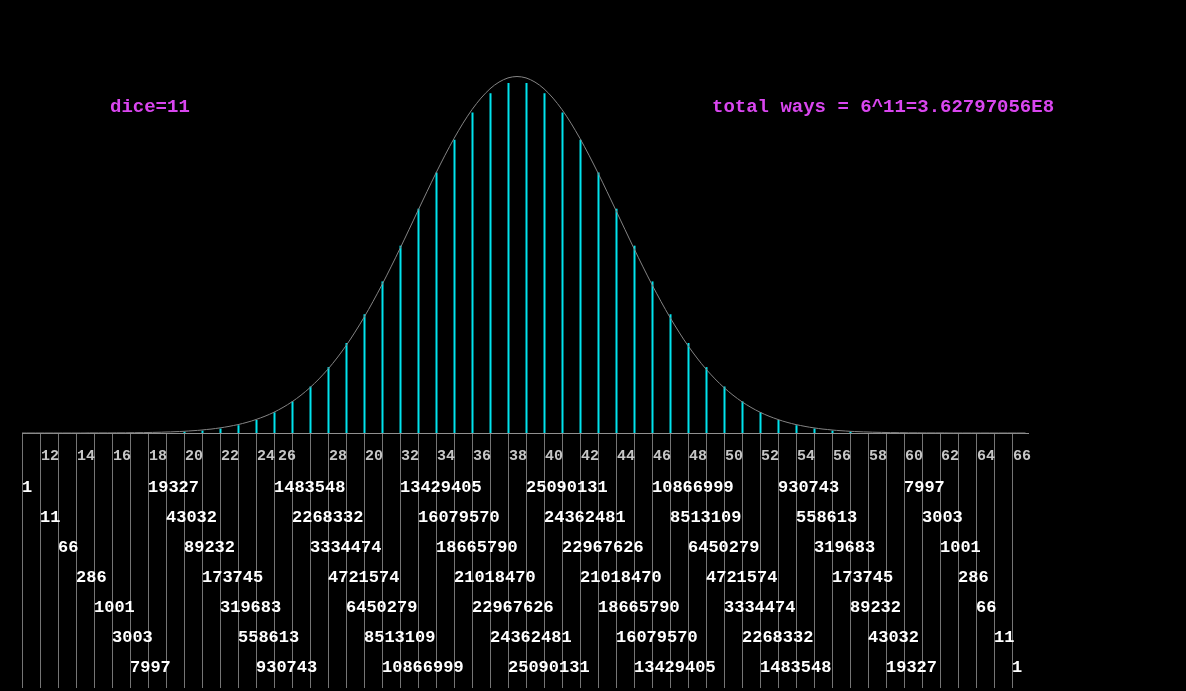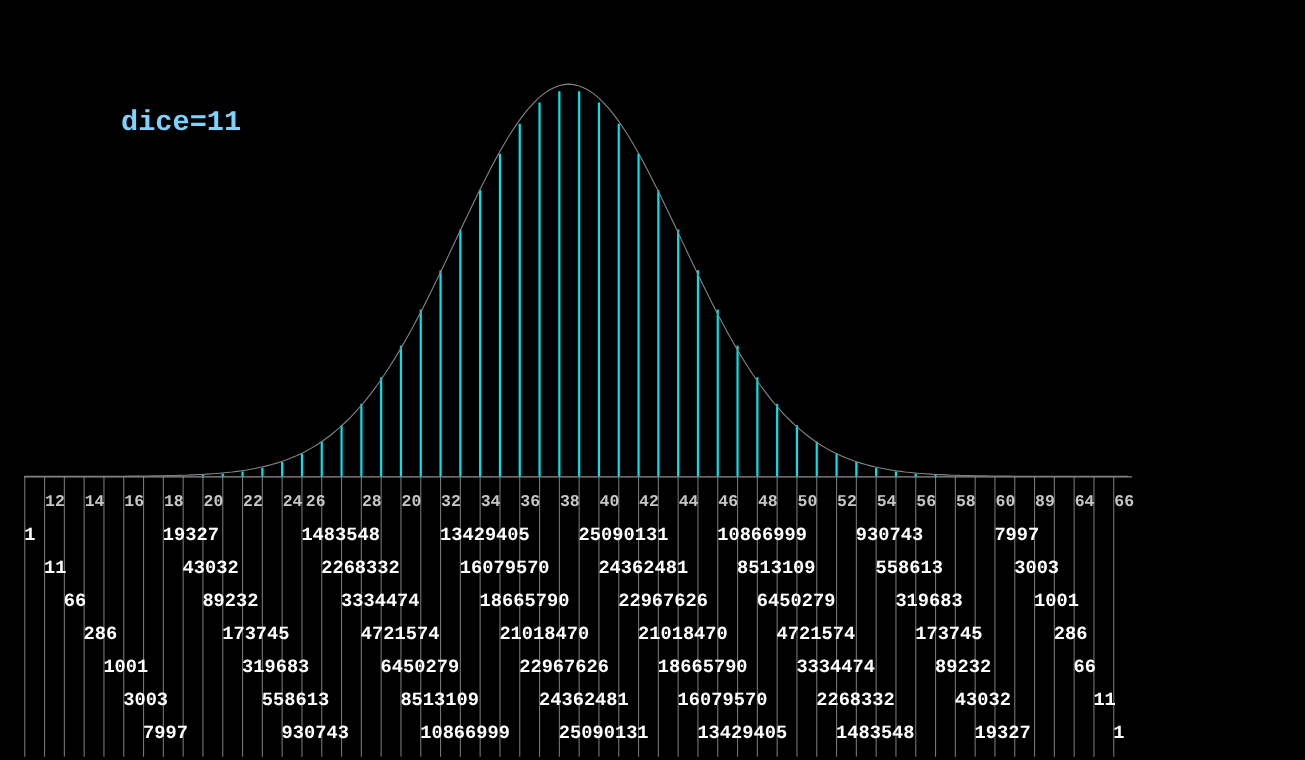--- a/index.html
+++ b/index.html
@@ -2,21 +2,21 @@
 <html><head>
 <meta charset="utf-8">
 <style>
   html,body{margin:0;padding:0;background:#000;}
   .stage{
     position:relative;width:1186px;height:691px;background:#000;overflow:hidden;
     font-family:"Liberation Mono","DejaVu Sans Mono",monospace;
   }
   .stage svg{position:absolute;left:0;top:0;}
   .txt{position:absolute;line-height:1;white-space:pre;font-weight:700;}
-  .hdr{font-size:26px;color:#7dd3fc;}
+  .hdr{font-size:19px;color:#d946ef;}
   .axis-lbl{font-size:15px;color:#c6c6c6;}
   .num{font-size:17px;color:#ffffff;}
 </style>
 </head>
 <body>
 
 <div class="stage">
   <svg id="plot" width="1186" height="691" viewBox="0 0 1186 691">
       <line x1="22.5" y1="433" x2="22.5" y2="688" stroke="#757575" stroke-width="1"></line>
       <line x1="40.5" y1="433" x2="40.5" y2="688" stroke="#757575" stroke-width="1"></line>
@@ -109,20 +109,21 @@
       <line x1="742.5" y1="433" x2="742.5" y2="401.35743105526234" stroke="#00e4ee" stroke-width="2"></line>
       <line x1="760.5" y1="433" x2="760.5" y2="412.30493866293483" stroke="#00e4ee" stroke-width="2"></line>
       <line x1="778.5" y1="433" x2="778.5" y2="420.0164069689393" stroke="#00e4ee" stroke-width="2"></line>
       <line x1="796.5" y1="433" x2="796.5" y2="425.2075117901935" stroke="#00e4ee" stroke-width="2"></line>
       <line x1="814.5" y1="433" x2="814.5" y2="428.54051551185603" stroke="#00e4ee" stroke-width="2"></line>
       <line x1="832.5" y1="433" x2="832.5" y2="430.5763079913772" stroke="#00e4ee" stroke-width="2"></line>
       <line x1="850.5" y1="433" x2="850.5" y2="431.755239659769" stroke="#00e4ee" stroke-width="2"></line>
       <path d="M22.0 433.0 L26.5 433.0 L31.0 433.0 L35.5 433.0 L40.0 433.0 L44.5 433.0 L49.0 433.0 L53.5 433.0 L58.0 433.0 L62.5 433.0 L67.0 433.0 L71.5 433.0 L76.0 433.0 L80.5 433.0 L85.0 433.0 L89.5 432.9 L94.0 432.9 L98.5 432.9 L103.0 432.9 L107.5 432.9 L112.0 432.9 L116.5 432.8 L121.0 432.8 L125.5 432.8 L130.0 432.7 L134.5 432.7 L139.0 432.6 L143.5 432.6 L148.0 432.5 L152.5 432.4 L157.0 432.3 L161.5 432.2 L166.0 432.0 L170.5 431.9 L175.0 431.7 L179.5 431.5 L184.0 431.3 L188.5 431.0 L193.0 430.7 L197.5 430.4 L202.0 430.0 L206.5 429.5 L211.0 429.1 L215.5 428.5 L220.0 427.9 L224.5 427.2 L229.0 426.4 L233.5 425.5 L238.0 424.6 L242.5 423.5 L247.0 422.3 L251.5 421.0 L256.0 419.5 L260.5 417.9 L265.0 416.2 L269.5 414.3 L274.0 412.2 L278.5 409.9 L283.0 407.4 L287.5 404.7 L292.0 401.8 L296.5 398.6 L301.0 395.2 L305.5 391.5 L310.0 387.6 L314.5 383.4 L319.0 378.9 L323.5 374.1 L328.0 369.1 L332.5 363.7 L337.0 358.0 L341.5 352.0 L346.0 345.7 L350.5 339.1 L355.0 332.1 L359.5 324.9 L364.0 317.4 L368.5 309.6 L373.0 301.5 L377.5 293.2 L382.0 284.7 L386.5 275.9 L391.0 266.9 L395.5 257.8 L400.0 248.5 L404.5 239.1 L409.0 229.6 L413.5 220.1 L418.0 210.5 L422.5 201.0 L427.0 191.6 L431.5 182.2 L436.0 173.0 L440.5 164.0 L445.0 155.2 L449.5 146.7 L454.0 138.5 L458.5 130.7 L463.0 123.2 L467.5 116.2 L472.0 109.6 L476.5 103.6 L481.0 98.1 L485.5 93.2 L490.0 88.8 L494.5 85.1 L499.0 82.1 L503.5 79.7 L508.0 77.9 L512.5 76.9 L517.0 76.5 L521.5 76.9 L526.0 77.9 L530.5 79.7 L535.0 82.1 L539.5 85.1 L544.0 88.8 L548.5 93.2 L553.0 98.1 L557.5 103.6 L562.0 109.6 L566.5 116.2 L571.0 123.2 L575.5 130.7 L580.0 138.5 L584.5 146.7 L589.0 155.2 L593.5 164.0 L598.0 173.0 L602.5 182.2 L607.0 191.6 L611.5 201.0 L616.0 210.5 L620.5 220.1 L625.0 229.6 L629.5 239.1 L634.0 248.5 L638.5 257.8 L643.0 266.9 L647.5 275.9 L652.0 284.7 L656.5 293.2 L661.0 301.5 L665.5 309.6 L670.0 317.4 L674.5 324.9 L679.0 332.1 L683.5 339.1 L688.0 345.7 L692.5 352.0 L697.0 358.0 L701.5 363.7 L706.0 369.1 L710.5 374.1 L715.0 378.9 L719.5 383.4 L724.0 387.6 L728.5 391.5 L733.0 395.2 L737.5 398.6 L742.0 401.8 L746.5 404.7 L751.0 407.4 L755.5 409.9 L760.0 412.2 L764.5 414.3 L769.0 416.2 L773.5 417.9 L778.0 419.5 L782.5 421.0 L787.0 422.3 L791.5 423.5 L796.0 424.6 L800.5 425.5 L805.0 426.4 L809.5 427.2 L814.0 427.9 L818.5 428.5 L823.0 429.1 L827.5 429.5 L832.0 430.0 L836.5 430.4 L841.0 430.7 L845.5 431.0 L850.0 431.3 L854.5 431.5 L859.0 431.7 L863.5 431.9 L868.0 432.0 L872.5 432.2 L877.0 432.3 L881.5 432.4 L886.0 432.5 L890.5 432.6 L895.0 432.6 L899.5 432.7 L904.0 432.7 L908.5 432.8 L913.0 432.8 L917.5 432.8 L922.0 432.9 L926.5 432.9 L931.0 432.9 L935.5 432.9 L940.0 432.9 L944.5 432.9 L949.0 433.0 L953.5 433.0 L958.0 433.0 L962.5 433.0 L967.0 433.0 L971.5 433.0 L976.0 433.0 L980.5 433.0 L985.0 433.0 L989.5 433.0 L994.0 433.0 L998.5 433.0 L1003.0 433.0 L1007.5 433.0 L1012.0 433.0 L1016.5 433.0 L1021.0 433.0 L1025.5 433.0" fill="none" stroke="#848484" stroke-width="1"></path>
     </svg>
   <div class="txt hdr" style="left:110px;top:98px;">dice=11</div>
+  <div class="txt hdr" style="left:712px;top:98px;">total ways = 6^11=3.62797056E8</div>
   <div id="axis-row">
       <span class="txt axis-lbl" style="left: 41px; top: 449px;">12</span>
       <span class="txt axis-lbl" style="left: 77px; top: 449px;">14</span>
       <span class="txt axis-lbl" style="left: 113px; top: 449px;">16</span>
       <span class="txt axis-lbl" style="left: 149px; top: 449px;">18</span>
       <span class="txt axis-lbl" style="left: 185px; top: 449px;">20</span>
       <span class="txt axis-lbl" style="left: 221px; top: 449px;">22</span>
       <span class="txt axis-lbl" style="left: 257px; top: 449px;">24</span>
       <span class="txt axis-lbl" style="left: 278px; top: 449px; font-family: Liberation Mono, monospace;">26</span>
       <span class="txt axis-lbl" style="left: 329px; top: 449px;">28</span>
@@ -135,21 +136,21 @@
       <span class="txt axis-lbl" style="left: 581px; top: 449px;">42</span>
       <span class="txt axis-lbl" style="left: 617px; top: 449px;">44</span>
       <span class="txt axis-lbl" style="left: 653px; top: 449px;">46</span>
       <span class="txt axis-lbl" style="left: 689px; top: 449px;">48</span>
       <span class="txt axis-lbl" style="left: 725px; top: 449px;">50</span>
       <span class="txt axis-lbl" style="left: 761px; top: 449px;">52</span>
       <span class="txt axis-lbl" style="left: 797px; top: 449px;">54</span>
       <span class="txt axis-lbl" style="left: 833px; top: 449px;">56</span>
       <span class="txt axis-lbl" style="left: 869px; top: 449px;">58</span>
       <span class="txt axis-lbl" style="left: 905px; top: 449px;">60</span>
-      <span class="txt axis-lbl" style="left: 941px; top: 449px;">89</span>
+      <span class="txt axis-lbl" style="left: 941px; top: 449px;">62</span>
       <span class="txt axis-lbl" style="left: 977px; top: 449px;">64</span>
       <span class="txt axis-lbl" style="left: 1013px; top: 449px;">66</span>
     </div>
   <div id="ways-table">
       <span class="txt num" style="left: 22px; top: 479px;">1</span>
       <span class="txt num" style="left: 40px; top: 509px;">11</span>
       <span class="txt num" style="left: 58px; top: 539px;">66</span>
       <span class="txt num" style="left: 76px; top: 569px;">286</span>
       <span class="txt num" style="left: 94px; top: 599px;">1001</span>
       <span class="txt num" style="left: 112px; top: 629px;">3003</span>

